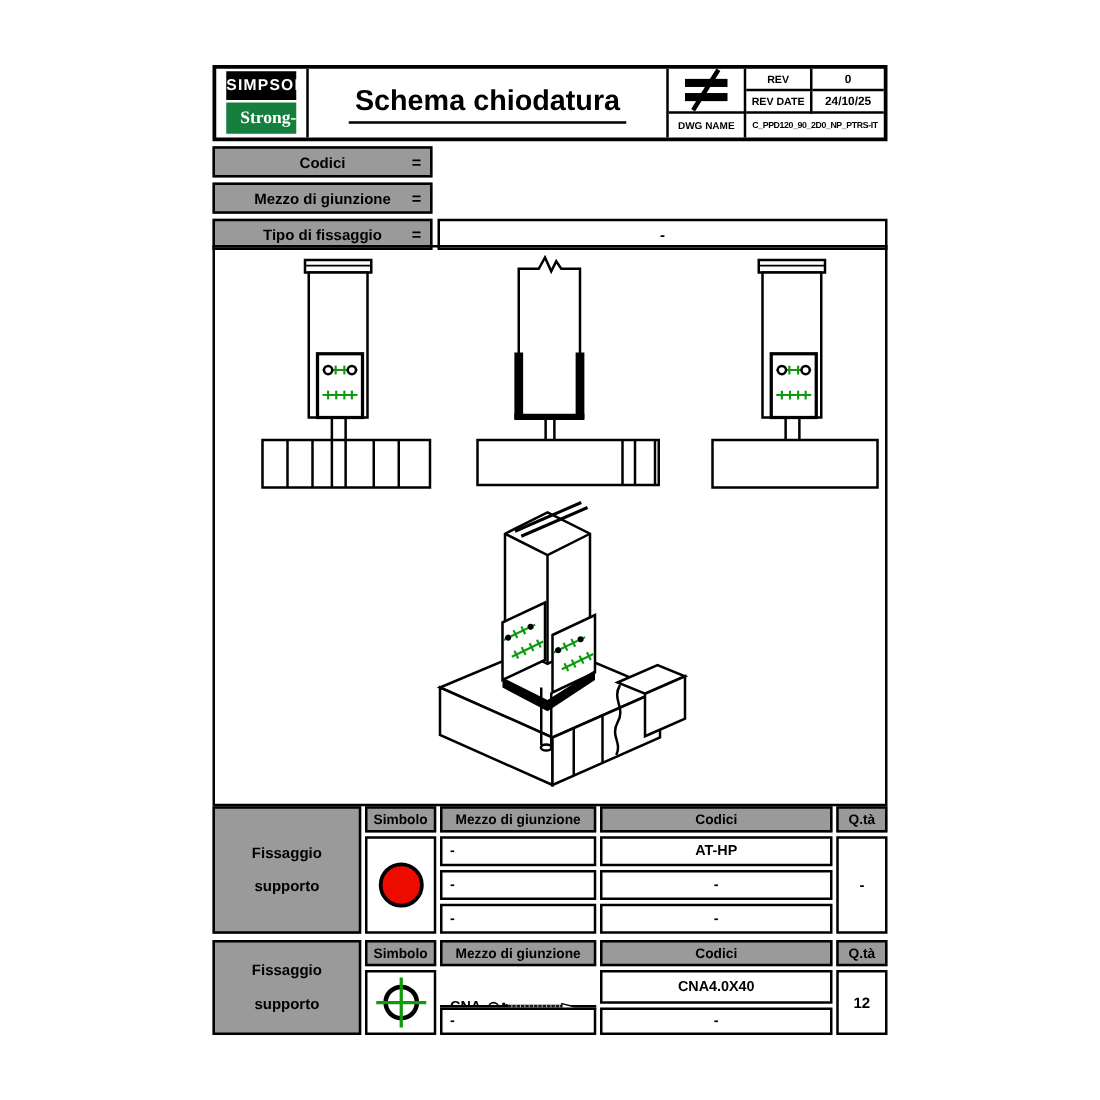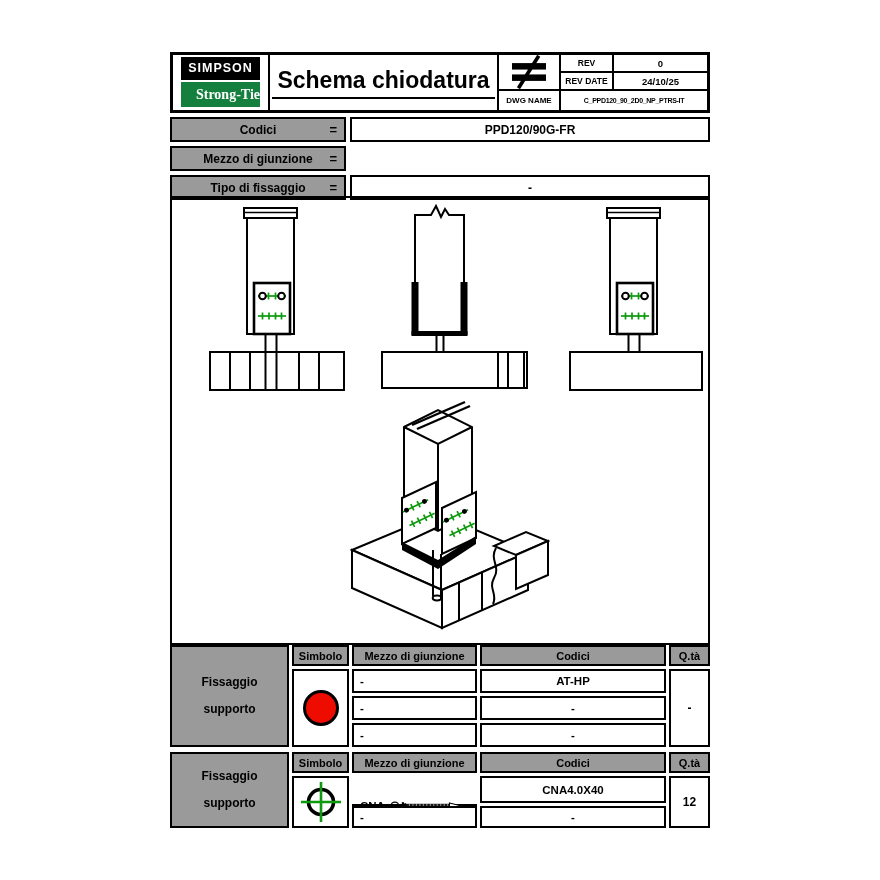--- a/index.html
+++ b/index.html
@@ -7,29 +7,29 @@
     width:880px;height:880px;background:#fff;position:relative;
     font-family:"Liberation Sans",sans-serif;color:#000;font-weight:bold;
     -webkit-font-smoothing:antialiased;
   }
   .abs{position:absolute;box-sizing:border-box;}
   #sheet{left:170px;top:52px;width:540px;height:776px;}
 
   
   .hdr{position:absolute;left:0;top:0;width:540px;height:61px;border:3px solid #000;
        display:flex;background:#fff;box-sizing:border-box;}
-  .logo{width:95px;padding:2px 8px;display:flex;flex-direction:column;gap:2px;box-sizing:border-box;}
+  .logo{width:72px;padding:2px 8px;display:flex;flex-direction:column;gap:2px;box-sizing:border-box;}
   .logo-top{background:#000;color:#fff;font-size:12.5px;letter-spacing:1px;text-align:center;
             height:23px;line-height:23px;}
   .logo-bot{background:#15803d;color:#fff;font-family:"Liberation Serif",serif;font-size:14px;
             text-align:right;height:25px;line-height:25px;}
   .title-cell{flex:1;border-left:2.5px solid #000;border-right:2.5px solid #000;
               display:flex;align-items:center;justify-content:center;}
   .title{font-size:23px;border-bottom:2.5px solid #000;padding:0 5px 3px 5px;white-space:nowrap;}
-  .rev-block{width:208px;display:grid;grid-template-columns:62px 53px 1fr;
+  .rev-block{width:172px;display:grid;grid-template-columns:62px 53px 1fr;
              grid-template-rows:18px 18px 1fr;box-sizing:border-box;border-radius:24px;}
   .rev-block>div{display:flex;align-items:center;justify-content:center;box-sizing:border-box;}
   .sym-cell{grid-row:1/3;grid-column:1;border-right:2px solid #000;border-bottom:2px solid #000;}
   .rb-lab{font-size:8.5px;border-right:2px solid #000;border-bottom:2px solid #000;}
   .rb-val{font-size:9.5px;border-bottom:2px solid #000;}
   .dwg-lab{grid-column:1;font-size:8px;border-right:2px solid #000;}
   .dwg-val{grid-column:2/4;font-size:7px;letter-spacing:-0.3px;white-space:nowrap;}
 
   
   .info{position:absolute;left:0;top:65px;width:540px;display:flex;flex-direction:column;gap:4px;}
@@ -93,21 +93,20 @@
       <div class="dwg-val">C_PPD120_90_2D0_NP_PTRS-IT</div>
     </div>
   </div>
 
   <div class="info">
     <div class="irow">
       <div class="ilab">
         <span>Codici</span>
         <span class="ieq">=</span>
       </div>
-      <div class="ival">PPD120/90G-FR</div>
     </div>
     <div class="irow">
       <div class="ilab">
         <span>Mezzo di giunzione</span>
         <span class="ieq">=</span>
       </div>
     </div>
     <div class="irow">
       <div class="ilab">
         <span>Tipo di fissaggio</span>

